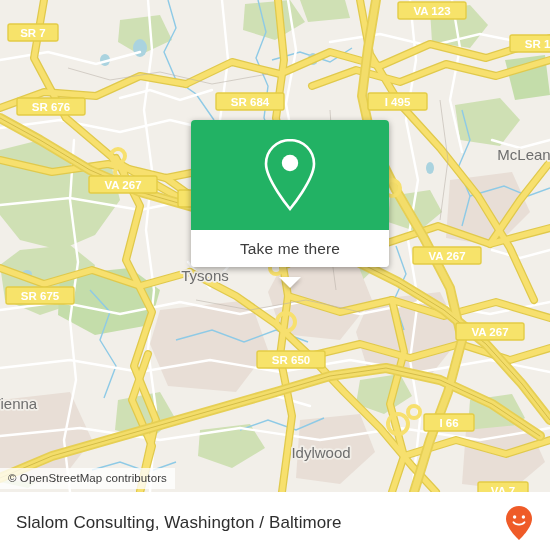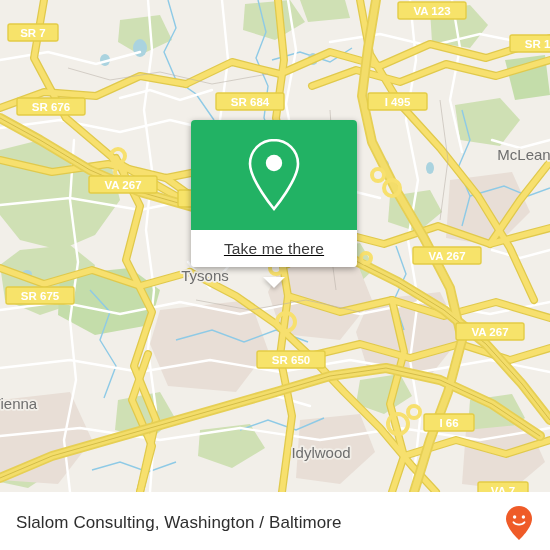--- a/index.html
+++ b/index.html
@@ -19,26 +19,25 @@
     position:absolute;left:0;top:468px;
     background:rgba(255,255,255,0.78);
     font-size:11.5px;color:#3a3a3a;
     padding:4px 8px 5px 8px;
     letter-spacing:.1px;
     white-space:nowrap;
   }
 
   
   .popup{
-    position:absolute;left:191px;top:120px;width:166px;
+    position:absolute;left:191px;top:120px;width:198px;
     border-radius:4px;
     box-shadow:0 2px 6px rgba(0,0,0,.35);
     overflow:visible;
     z-index:40;
-    text-decoration:underline;
   }
   .popup-head{
     background:#22b264;height:110px;
     border-radius:4px 4px 0 0;
     display:flex;align-items:center;justify-content:center;
   }
   .popup-foot{
     background:#fff;height:37px;
     border-radius:0 0 4px 4px;
     display:flex;align-items:center;justify-content:center;
@@ -311,20 +310,21 @@
             <rect x="424" y="414" width="50" height="17" rx="2" fill="#f7e36a" stroke="#e3cc46" stroke-width="1.4"></rect>
             <text x="449" y="427" text-anchor="middle" font-family="&quot;Liberation Sans&quot;, sans-serif" font-size="11.5" font-weight="bold" fill="#ffffff">I 66</text>
           </g>
           <g>
             <rect x="478" y="482" width="50" height="17" rx="2" fill="#f7e36a" stroke="#e3cc46" stroke-width="1.4"></rect>
             <text x="503" y="495" text-anchor="middle" font-family="&quot;Liberation Sans&quot;, sans-serif" font-size="11.5" font-weight="bold" fill="#ffffff">VA 7</text>
           </g>
         </g>
     </svg>
 
+    <div class="attrib">© OpenStreetMap contributors</div>
   </div>
 
   <div class="popup">
     <div class="popup-head">
       <svg width="62" height="78" viewBox="0 0 62 78">
         <path d="M31 4 C17.8 4 7 14.6 7 27.8 C7 44 31 73 31 73 C31 73 55 44 55 27.8 C55 14.6 44.2 4 31 4 Z" fill="none" stroke="#ffffff" stroke-width="2.6"></path>
         <circle cx="31" cy="27" r="8.2" fill="#ffffff"></circle>
       </svg>
     </div>
     <div class="popup-foot">

